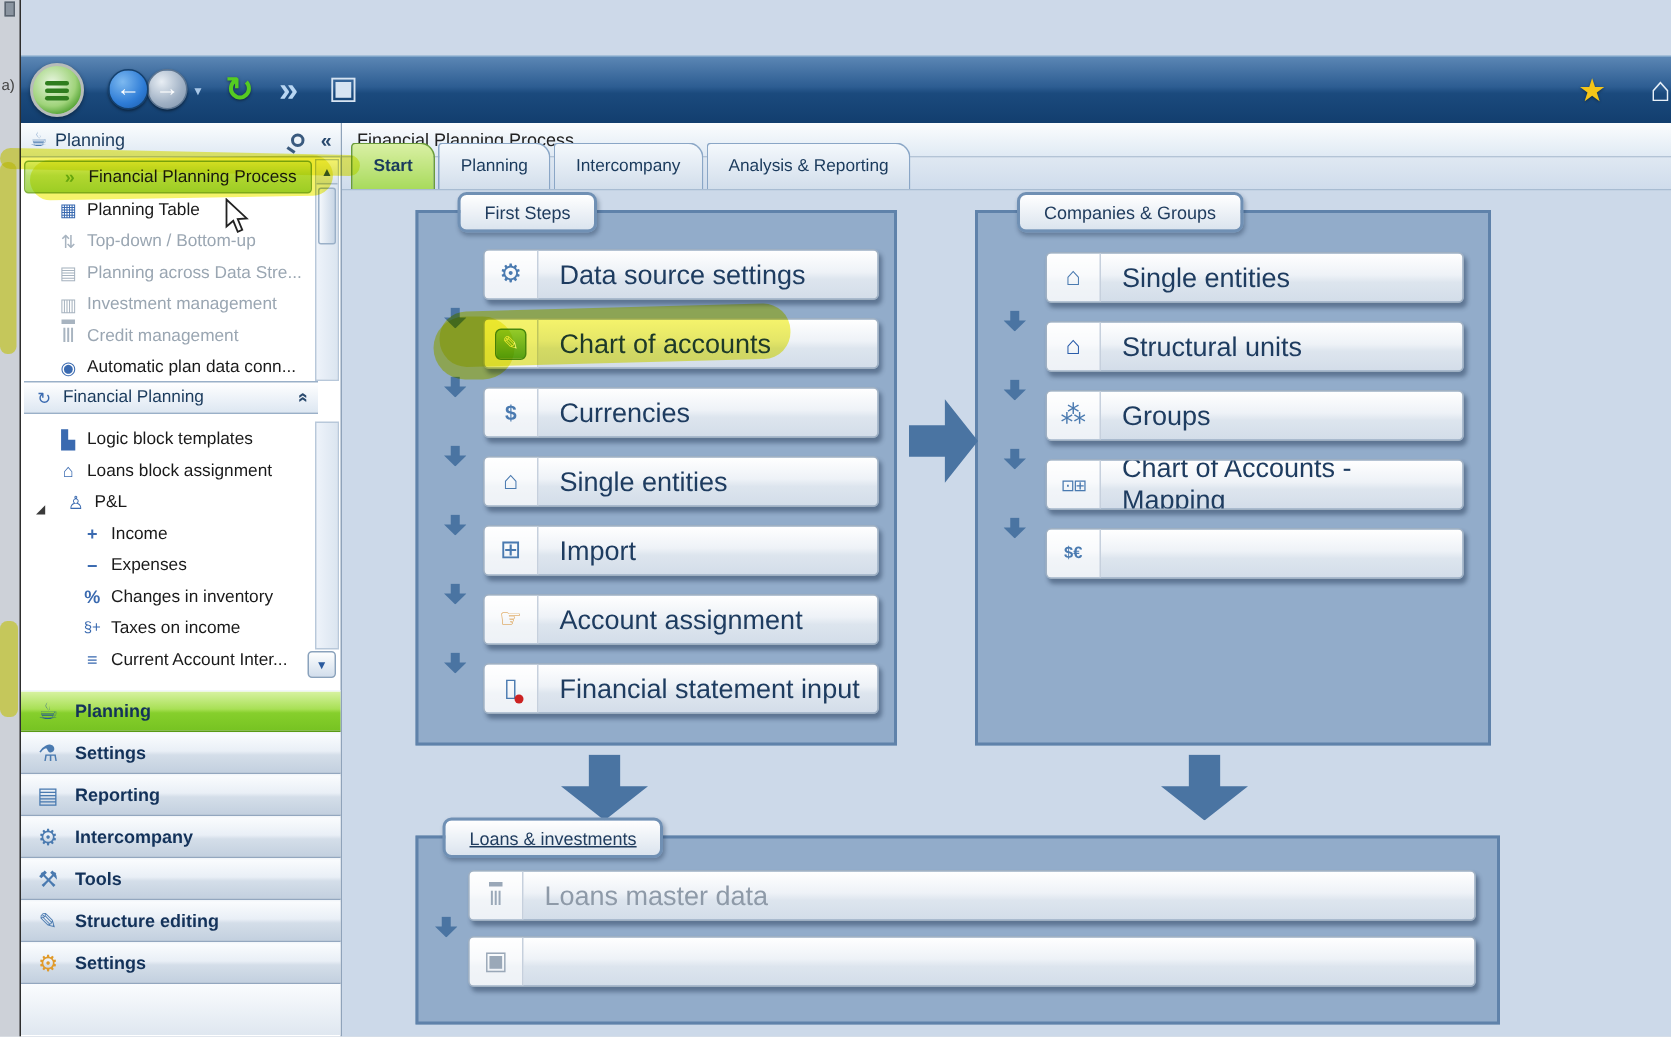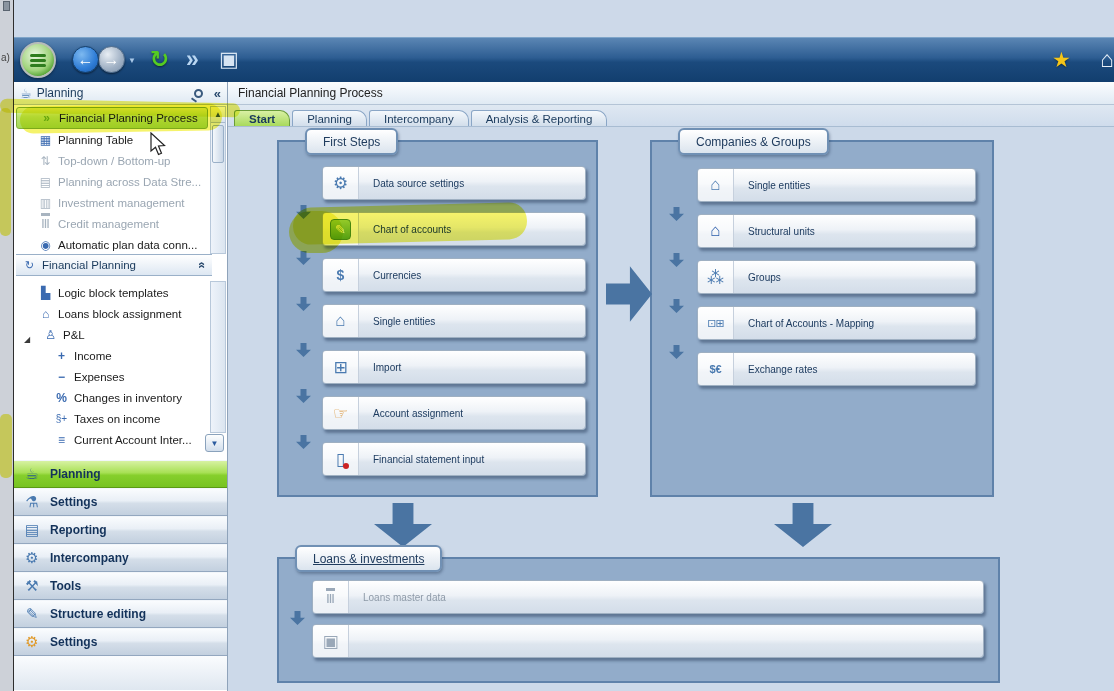--- a/index.html
+++ b/index.html
@@ -87,21 +87,21 @@
   .nico.orange { color:#e09a2a !important; }
   .nav-filler { height:34px; background:linear-gradient(#fafcfe,#dfe7f0); }
 
   
   .main { position:absolute; left:214px; top:82px; width:886px; height:609px; }
   .m-header { position:absolute; left:0; top:0; width:100%; height:23px; background:linear-gradient(#fbfdfe,#e0eaf4); border-bottom:1px solid #b4c4d6; display:flex; align-items:center; padding:0 10px; }
   .m-title { font-size:12px; color:#222; }
   .ctx-input { position:absolute; right:3px; top:2px; width:188px; height:19px; background:#fff; border:1px solid #9ab0c8; font-size:11.5px; color:#222; padding:2px 5px; }
 
   .tabs { position:absolute; left:0; top:23px; width:100%; height:22px; background:linear-gradient(#dfe8f2,#cfdcec); border-bottom:1px solid #a8bcd2; display:flex; align-items:flex-end; padding-left:6px; gap:2px; }
-  .tab { height:16px; padding:0 14px; display:flex; align-items:center; font-size:11.5px; color:#1a3a5c;
+  .tab { height:31px; padding:0 14px; display:flex; align-items:center; font-size:11.5px; color:#1a3a5c;
          background:linear-gradient(#f4f8fc,#d2deeb); border:1px solid #8aa6c6; border-bottom:none; border-radius:3px 10px 0 0; }
   .tab.active { background:linear-gradient(#d9f0a4,#a8da5c); border-color:#6a9c3a; font-weight:bold; }
 
   .canvas { position:absolute; left:0; top:45px; width:100%; height:564px; background:#ccd9e9; }
 
   .panel { position:absolute; background:#92acca; border:2px solid #5f82aa;padding-left:23px; }
   .p-first { left:49px; top:13px; width:321px; height:357px; }
   .p-comp  { left:422px; top:13px; width:344px; height:357px; }
   .p-loans { left:49px; top:430px; width:723px; height:126px; }
   .p-title { position:absolute; top:-14px; height:27px; padding:0 16px; display:flex; align-items:center; font-size:12px; color:#203c5e;
@@ -109,21 +109,21 @@
   .p-first .p-title { left:26px; } .p-comp .p-title { left:26px; } .p-loans .p-title { left:16px;text-decoration:underline; }
 
   .btn-col { position:absolute; display:flex; flex-direction:column; }
   .p-first .btn-col { left:43px; right:10px; top:24px; gap:12px; }
   .p-comp  .btn-col { left:45px; right:16px; top:26px; gap:12px; }
   .p-loans .btn-col { left:33px; right:14px; top:21px; gap:10px; }
 
   .pbtn { height:34px; display:flex; align-items:stretch; background:linear-gradient(#ffffff,#eef2f7 45%,#dde5ee 60%,#d3dde9);
           border:1px solid #9fb0c2; border-radius:4px; box-shadow:2px 3px 3px rgba(30,50,80,.45); overflow:hidden; }
   .pbtn .ic { width:36px; flex:none; display:flex; align-items:center; justify-content:center; background:rgba(255,255,255,.6); border-right:1px solid #c6d0dd; font-size:17px; color:#4a7ab0; }
-  .pbtn .lb { display:flex; align-items:center; padding-left:14px; font-size:10px; color:#1e3c60; }
+  .pbtn .lb { display:flex; align-items:center; padding-left:14px; font-size:18px; color:#1e3c60; }
   .pbtn.disabled .lb { color:#8e9aa8; }
   .pbtn.disabled .ic { color:#9aa8b8; }
   .ic .gtile { width:21px; height:21px; background:linear-gradient(#9ad45e,#5aa82a); border:1px solid #4a8e1e; border-radius:4px; color:#fff; font-size:13px; display:flex; align-items:center; justify-content:center; }
   .ic.money { font-weight:bold; font-size:14px; }
   .ic.hand { color:#d89030; }
   .ic.doc { position:relative; }
   .ic.doc:after { content:""; position:absolute; right:9px; bottom:6px; width:6px; height:6px; border-radius:50%; background:#cc2222; }
   .ic.bank span { border-top:3px solid; padding-top:0; font-size:13px; }
   .ic.small2 { font-size:11px; letter-spacing:-1px; }
 
@@ -377,21 +377,20 @@
           <div class="pbtn">
             <span class="ic">⁂</span>
             <span class="lb">Groups</span>
           </div>
           <div class="pbtn">
             <span class="ic small2">⊡⊞</span>
             <span class="lb">Chart of Accounts - Mapping</span>
           </div>
           <div class="pbtn">
             <span class="ic money" style="font-size:11px">$€</span>
-            <span class="lb">Exchange rates</span>
           </div>
         </div>
         <div class="sarrow" style="top:65px"></div>
         <div class="sarrow" style="top:111px"></div>
         <div class="sarrow" style="top:157px"></div>
         <div class="sarrow" style="top:203px"></div>
       </div>
 
       <div class="big-right"></div>
       <div class="big-down bd-a"></div>

